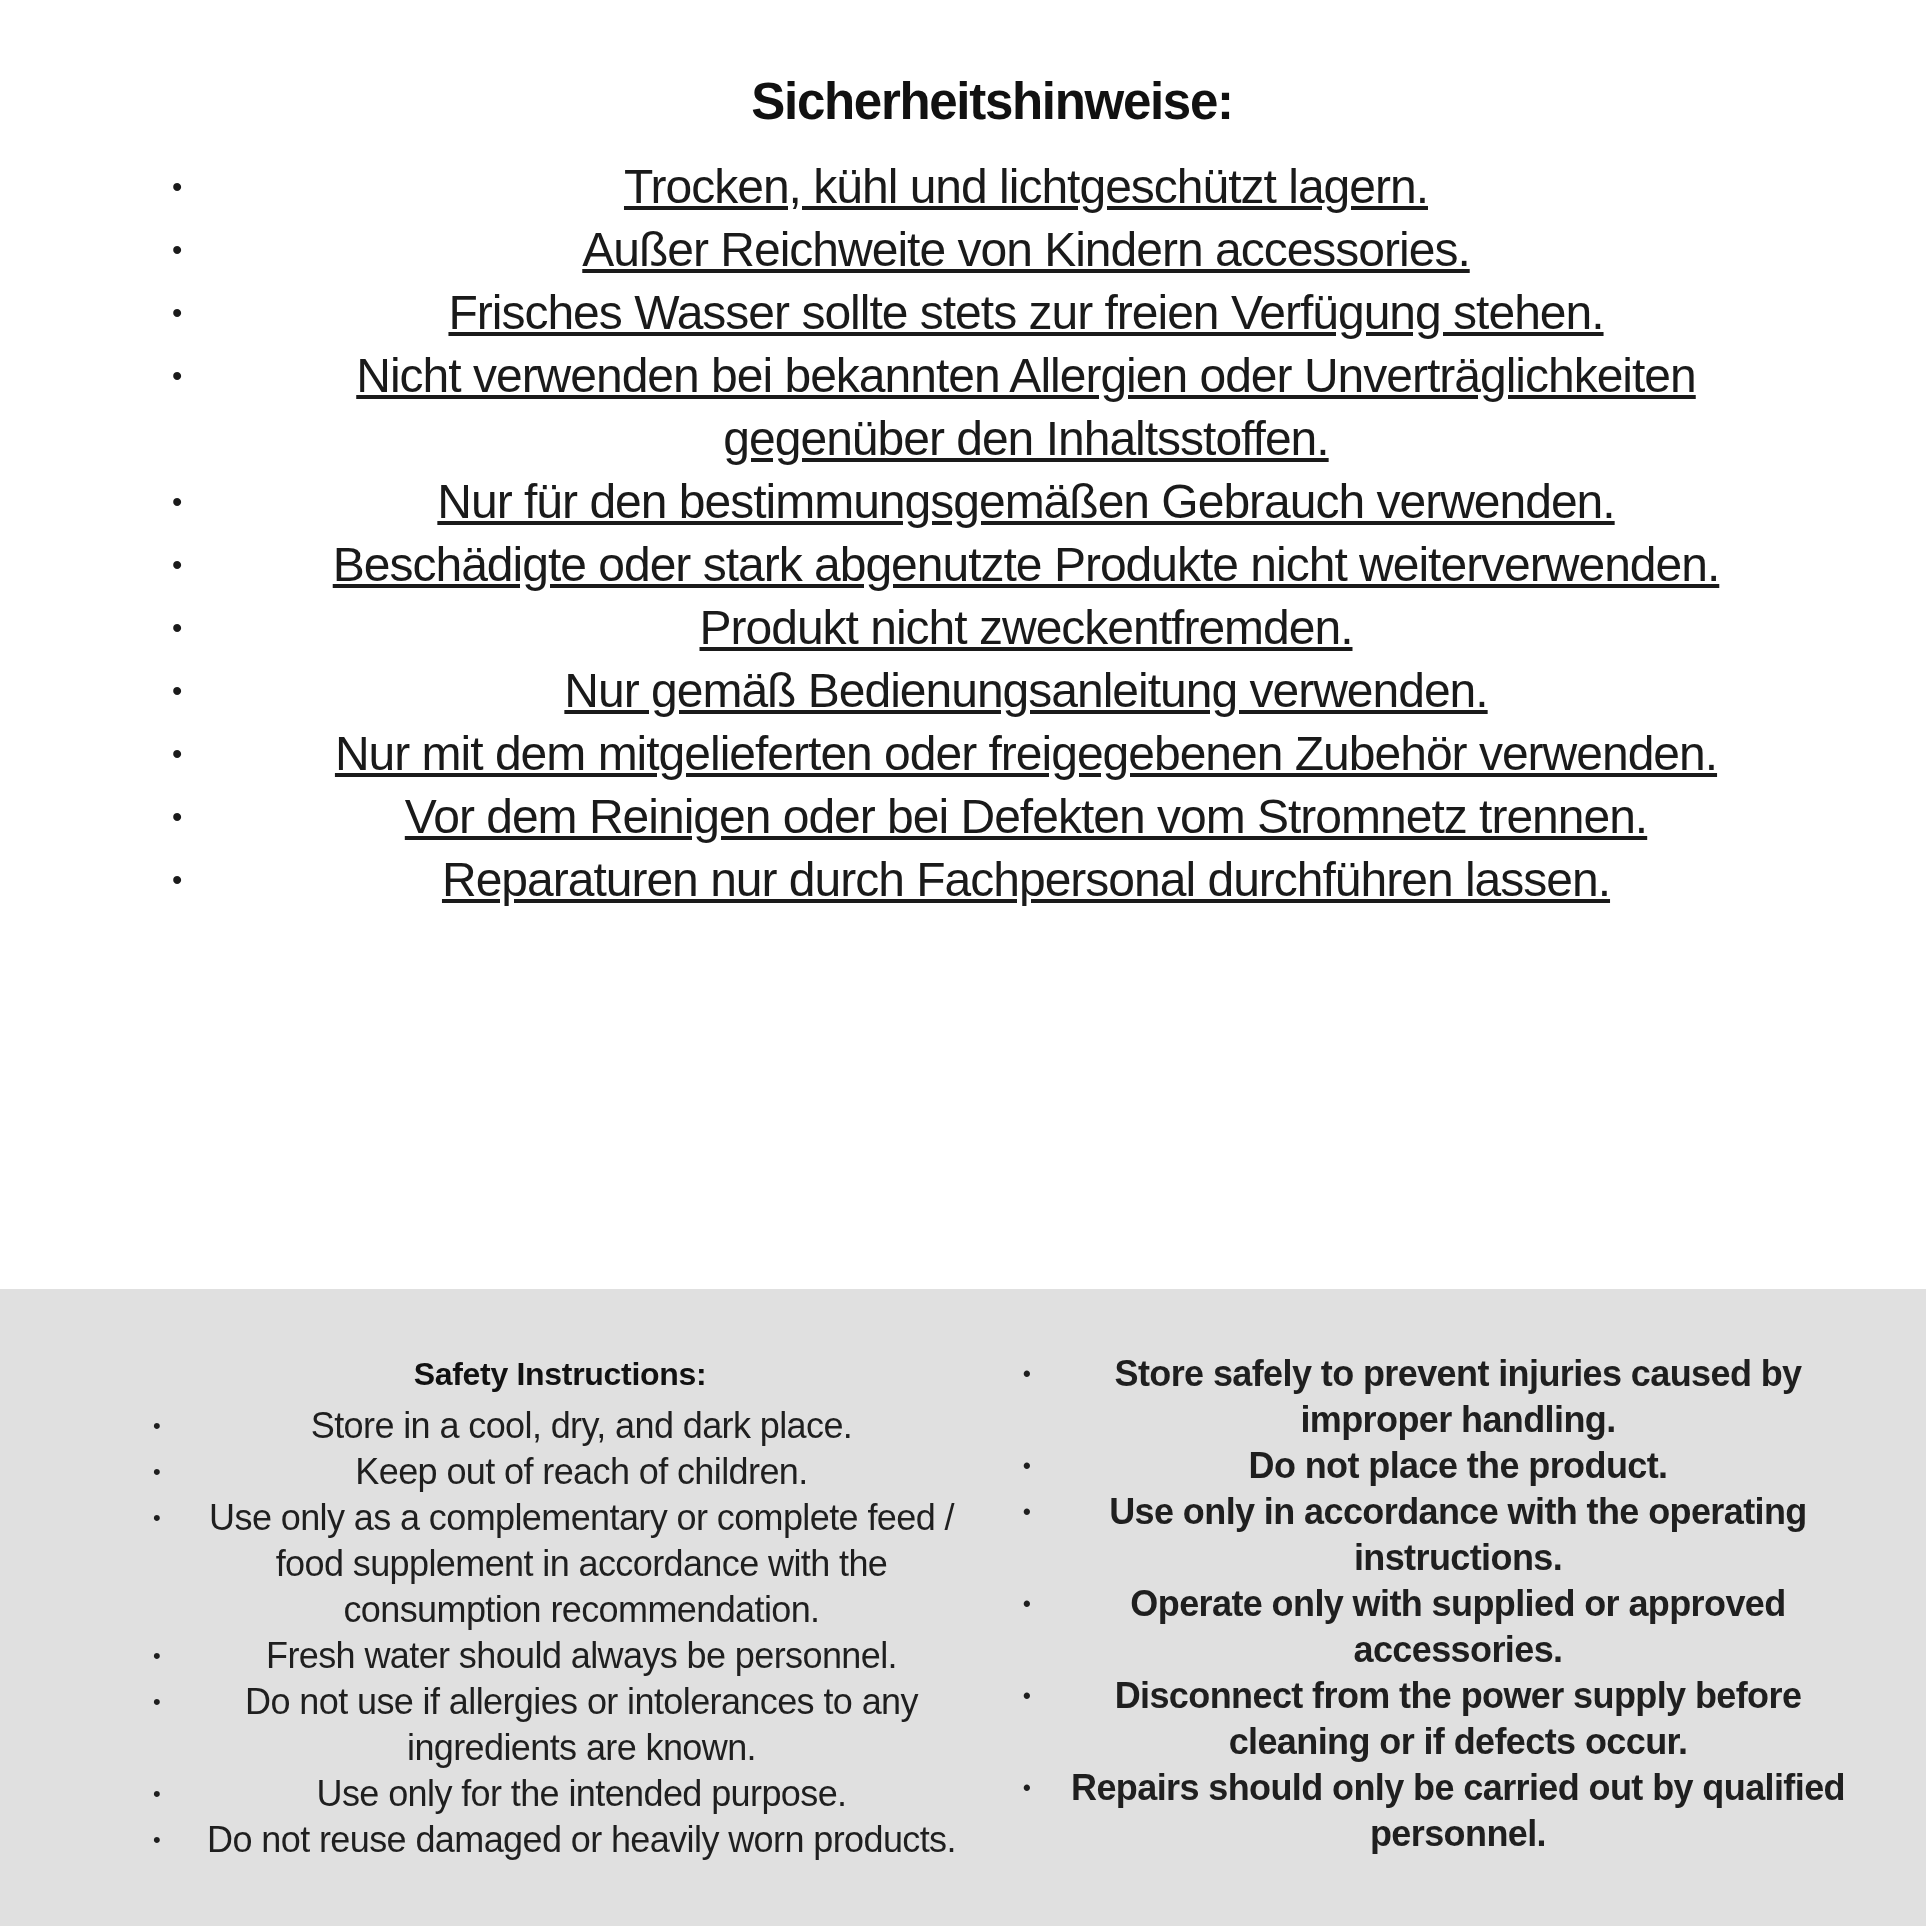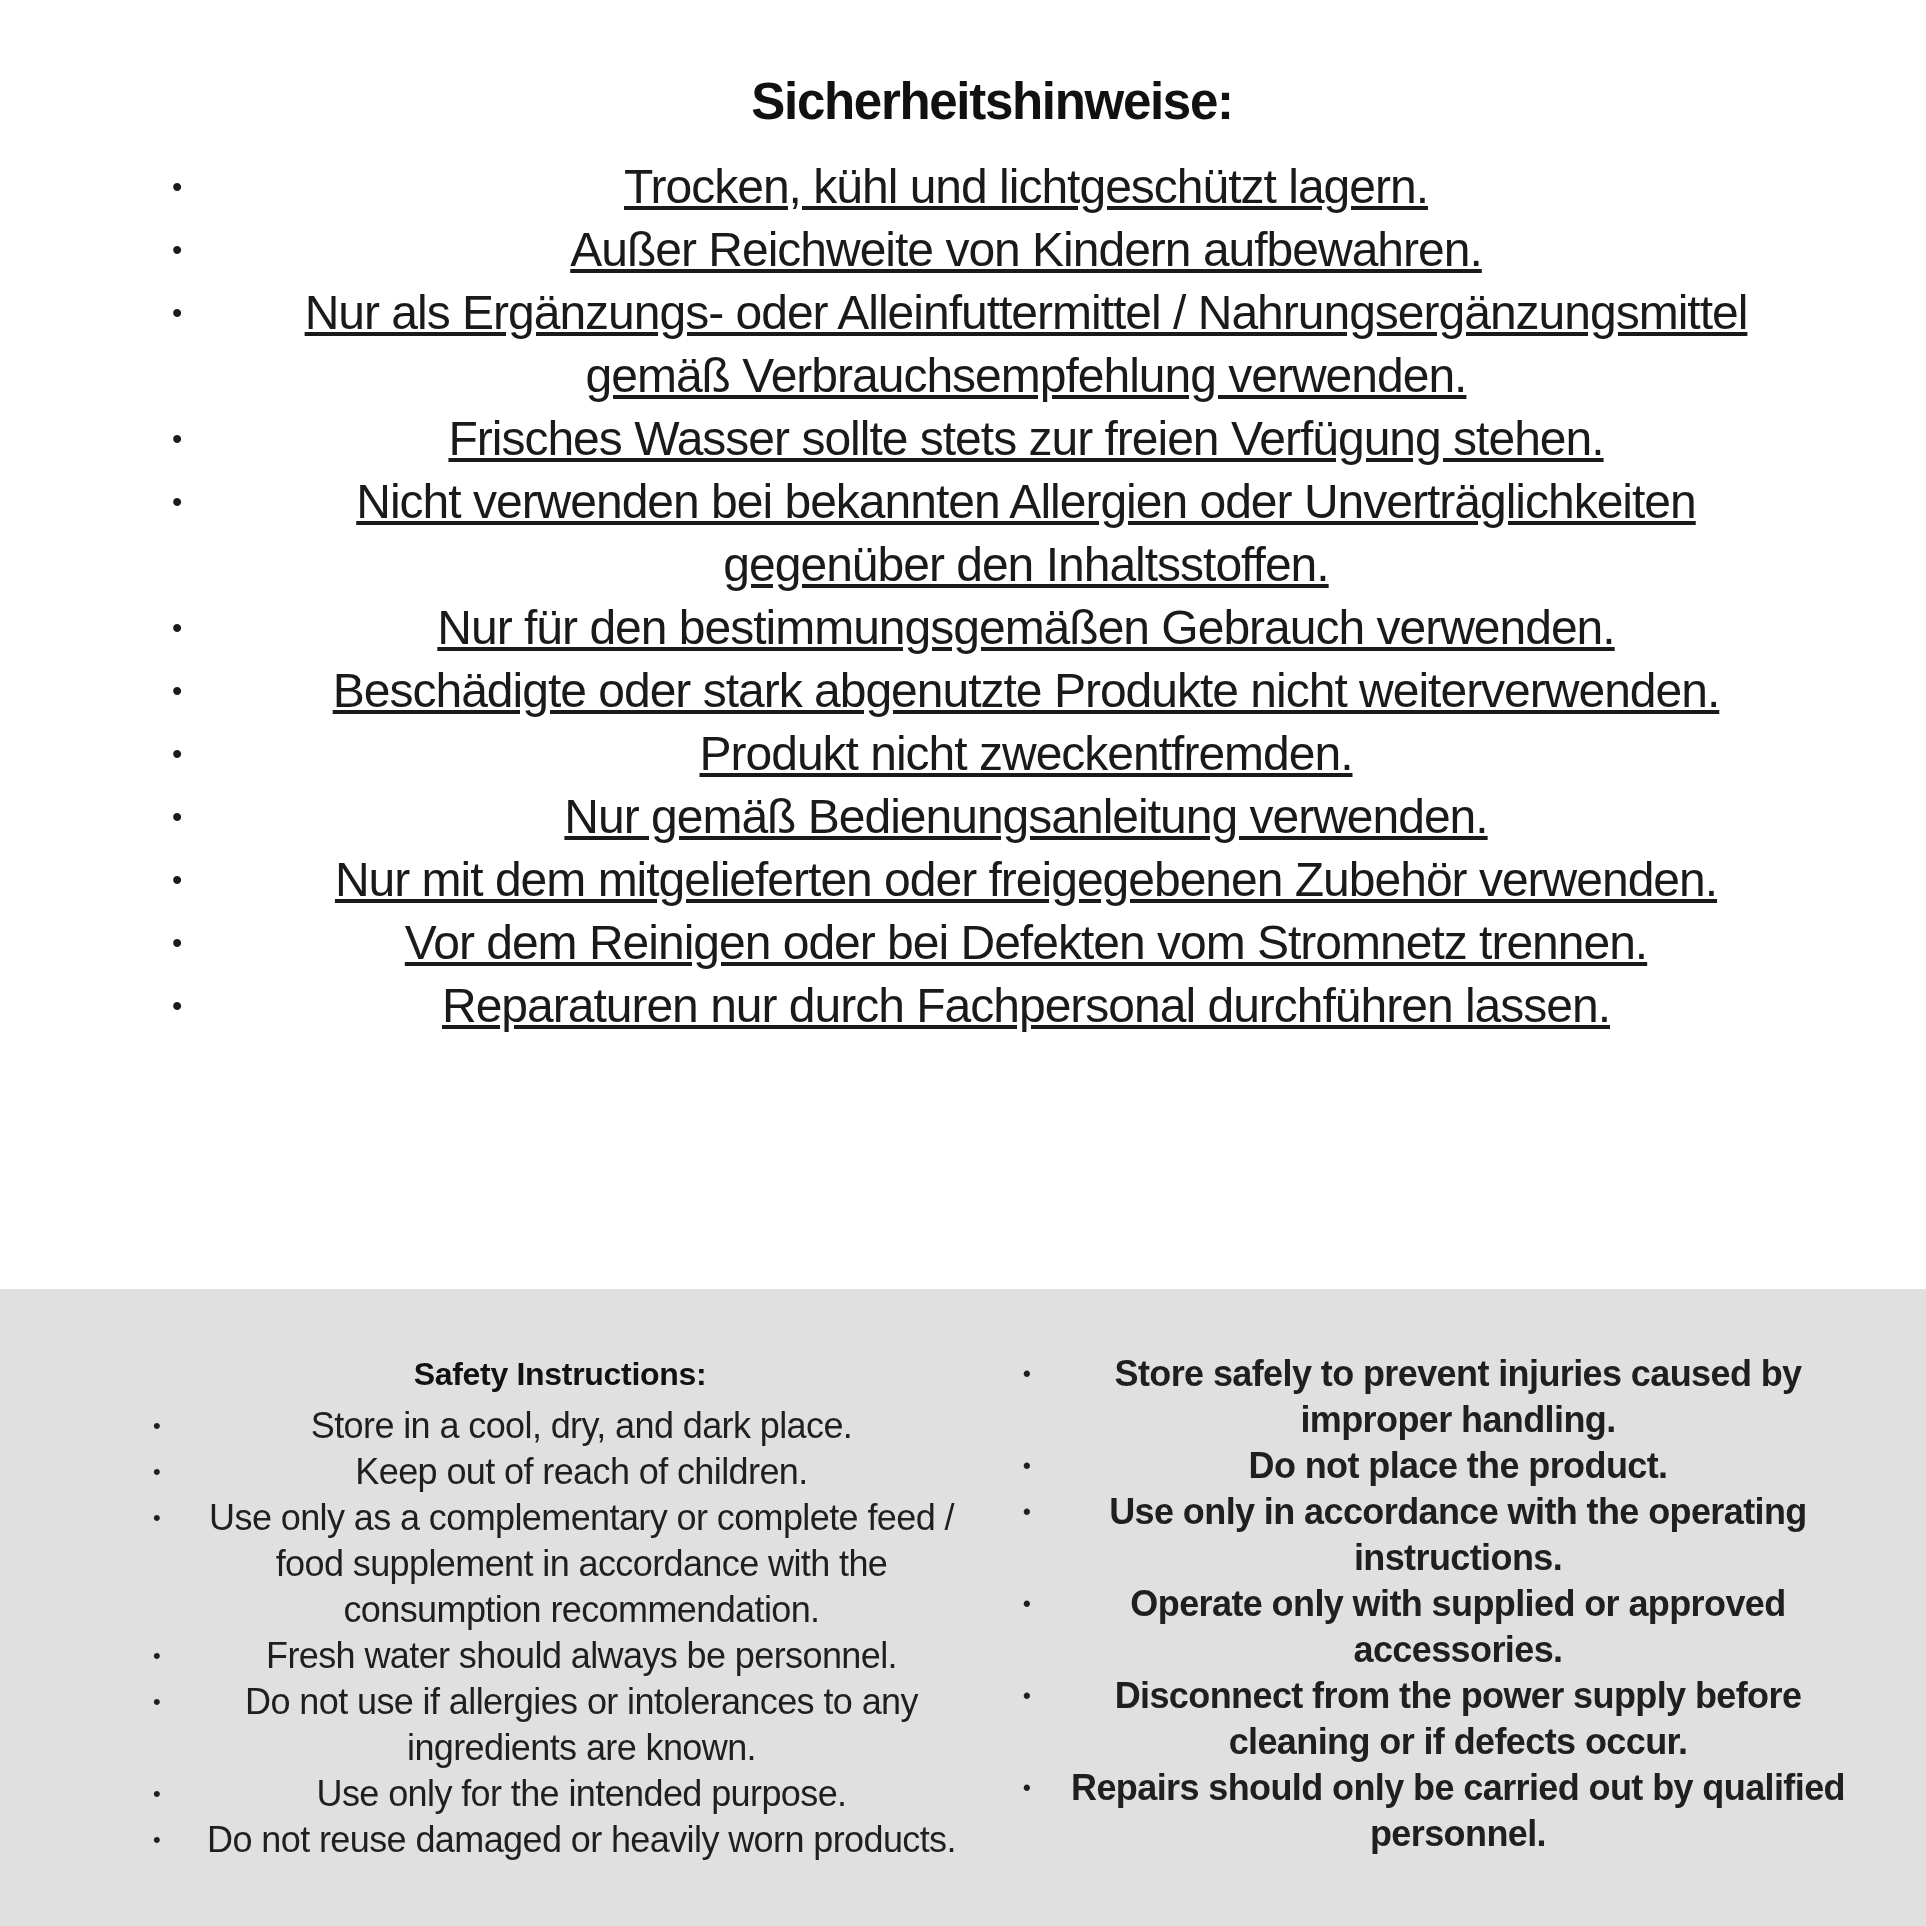--- a/index.html
+++ b/index.html
@@ -107,22 +107,21 @@
 </style>
 </head>
 <body>
 
 <div class="page">
 
   <section class="de-section">
     <h1 class="de-title">Sicherheitshinweise:</h1>
     <ul class="de-list">
         <li>Trocken, kühl und lichtgeschützt lagern.</li>
-        <li>Außer Reichweite von Kindern aufbewahren.</li>
-        <li>Nur als Ergänzungs- oder Alleinfuttermittel / Nahrungsergänzungsmittel<br>gemäß Verbrauchsempfehlung verwenden.</li>
+        <li>Außer Reichweite von Kindern accessories.</li>
         <li>Frisches Wasser sollte stets zur freien Verfügung stehen.</li>
         <li>Nicht verwenden bei bekannten Allergien oder Unverträglichkeiten<br>gegenüber den Inhaltsstoffen.</li>
         <li>Nur für den bestimmungsgemäßen Gebrauch verwenden.</li>
         <li>Beschädigte oder stark abgenutzte Produkte nicht weiterverwenden.</li>
         <li>Produkt nicht zweckentfremden.</li>
         <li>Nur gemäß Bedienungsanleitung verwenden.</li>
         <li>Nur mit dem mitgelieferten oder freigegebenen Zubehör verwenden.</li>
         <li>Vor dem Reinigen oder bei Defekten vom Stromnetz trennen.</li>
         <li>Reparaturen nur durch Fachpersonal durchführen lassen.</li>
       </ul>

